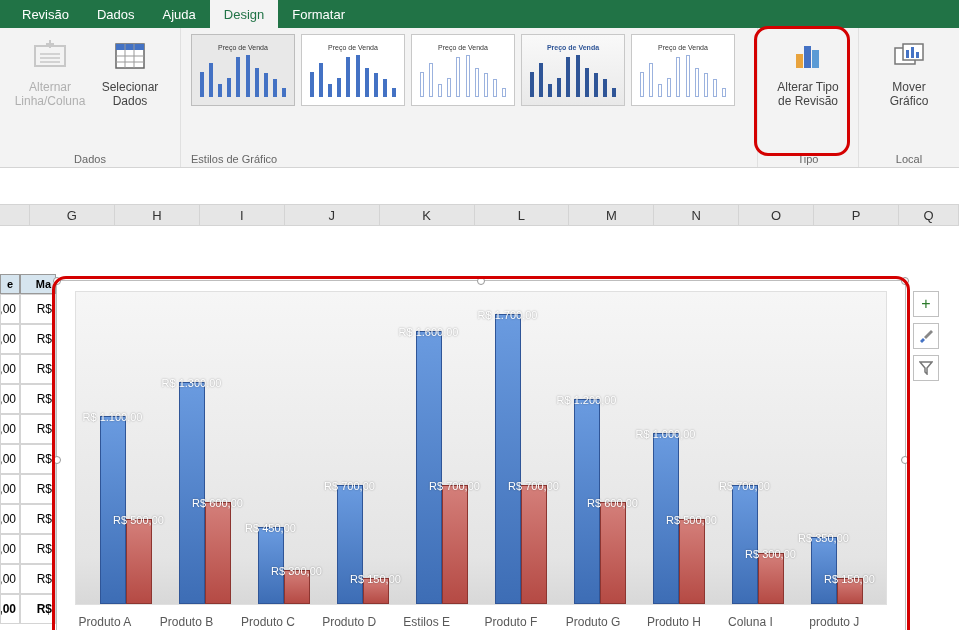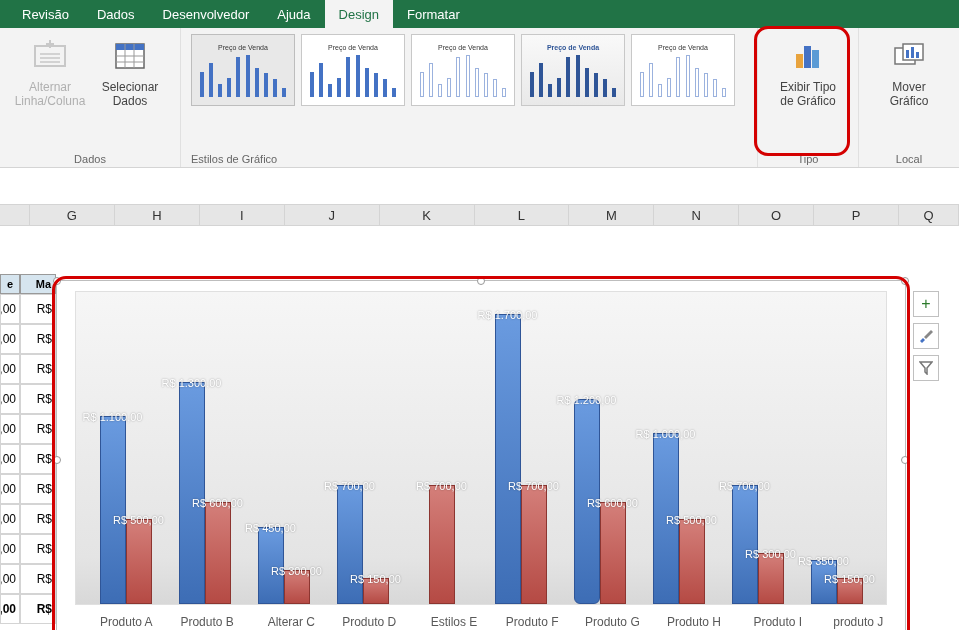--- a/index.html
+++ b/index.html
@@ -267,21 +267,21 @@
     font-weight:500;
   }
   .x-labels {
     position: absolute;
     left: 18px; right: 18px; bottom: 10px;
     display: flex;
     justify-content: space-around;
     font-size: 12px;
     color: #595959;
   }
-  .x-labels span { width: 74px; text-align: right; }
+  .x-labels span { width: 74px; text-align: left; }
 
   
   .side-buttons {
     position: absolute;
     right: -34px;
     top: 10px;
     display: flex;
     flex-direction: column;
     gap: 6px;
   }
@@ -297,21 +297,20 @@
   .side-btn.brush { color:#4472c4; font-size:14px;}
   .side-btn.funnel{ color:#888; font-size:14px;}
 
 </style>
 </head>
 <body>
 
 <div class="ribbon-tabs">
   <div class="ribbon-tab">Revisão</div>
   <div class="ribbon-tab">Dados</div>
-  <div class="ribbon-tab">Desenvolvedor</div>
   <div class="ribbon-tab">Ajuda</div>
   <div class="ribbon-tab active">Design</div>
   <div class="ribbon-tab">Formatar</div>
 </div>
 
 <div class="ribbon-body">
 
   <div class="ribbon-group">
     <div style="display:flex;">
       <div class="big-button disabled">
@@ -425,21 +424,21 @@
 
   <div class="ribbon-group" style="position:relative;">
     <div class="big-button">
       <div class="icon-box">
         <svg viewBox="0 0 36 36">
             <rect x="6" y="16" width="7" height="14" fill="#e8a33d"></rect>
             <rect x="14" y="8" width="7" height="22" fill="#4472c4"></rect>
             <rect x="22" y="12" width="7" height="18" fill="#5b9bd5"></rect>
           </svg>
       </div>
-      <span>Exibir Tipo de Gráfico</span>
+      <span>Alterar Tipo de Revisão</span>
     </div>
     <div class="ribbon-group-label">Tipo</div>
     <div class="highlight-red" style="left:-4px; top:-2px; width:96px; height:130px;"></div>
   </div>
 
   <div class="ribbon-group" style="border-right:none;">
     <div class="big-button">
       <div class="icon-box">
         <svg viewBox="0 0 36 36">
             <rect x="4" y="10" width="20" height="16" fill="#fff" stroke="#777" stroke-width="1.5"></rect>
@@ -561,34 +560,37 @@
           </div>
           <div class="bar-group">
             <div class="bar blue" style="height: 119.412px;">
               <div class="bar-label">R$ 700,00</div>
             </div>
             <div class="bar red" style="height: 25.5882px;">
               <div class="bar-label">R$ 150,00</div>
             </div>
           </div>
           <div class="bar-group">
+            <div class="bar blue" style="height: 272.941px;">
+              <div class="bar-label">R$ 1.600,00</div>
+            </div>
             <div class="bar red" style="height: 119.412px;">
               <div class="bar-label">R$ 700,00</div>
             </div>
           </div>
           <div class="bar-group">
             <div class="bar blue" style="height: 290px;">
               <div class="bar-label">R$ 1.700,00</div>
             </div>
             <div class="bar red" style="height: 119.412px;">
               <div class="bar-label">R$ 700,00</div>
             </div>
           </div>
           <div class="bar-group">
-            <div class="bar blue" style="height: 204.706px; border-radius: 6px;">
+            <div class="bar blue" style="height: 204.706px;">
               <div class="bar-label">R$ 1.200,00</div>
             </div>
             <div class="bar red" style="height: 102.353px;">
               <div class="bar-label">R$ 600,00</div>
             </div>
           </div>
           <div class="bar-group">
             <div class="bar blue" style="height: 170.588px;">
               <div class="bar-label">R$ 1.000,00</div>
             </div>
@@ -598,39 +600,39 @@
           </div>
           <div class="bar-group">
             <div class="bar blue" style="height: 119.412px;">
               <div class="bar-label">R$ 700,00</div>
             </div>
             <div class="bar red" style="height: 51.1765px;">
               <div class="bar-label">R$ 300,00</div>
             </div>
           </div>
           <div class="bar-group">
-            <div class="bar blue" style="height: 44px;">
+            <div class="bar blue" style="height: 67px;">
               <div class="bar-label">R$ 350,00</div>
             </div>
             <div class="bar red" style="height: 25.5882px;">
               <div class="bar-label">R$ 150,00</div>
             </div>
           </div>
         </div>
     </div>
     <div class="x-labels" id="x-labels">
         <span>Produto A</span>
         <span>Produto B</span>
-        <span>Alterar C</span>
+        <span>Produto C</span>
         <span>Produto D</span>
         <span>Estilos E</span>
         <span>Produto F</span>
         <span>Produto G</span>
         <span>Produto H</span>
-        <span>Produto I</span>
+        <span>Coluna I</span>
         <span>produto J</span>
       </div>
 
     <div class="side-buttons">
       <div class="side-btn">+</div>
       <div class="side-btn brush">
         <svg width="16" height="16" viewBox="0 0 16 16">
             <path d="M2 13 L5 10 L7 12 L4 15 Z" fill="#4472c4"></path>
             <path d="M6 9 L13 2 L15 4 L8 11 Z" fill="#888"></path>
           </svg>

